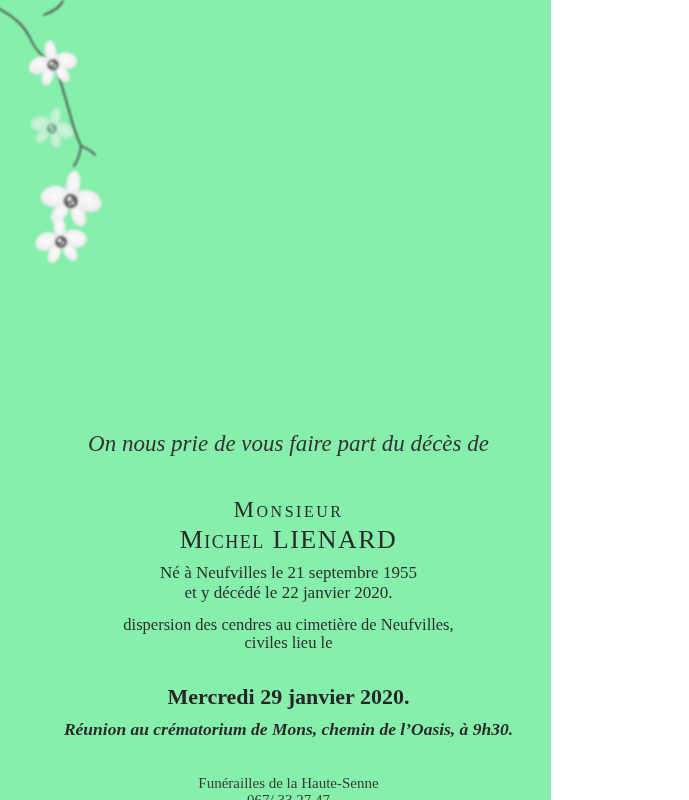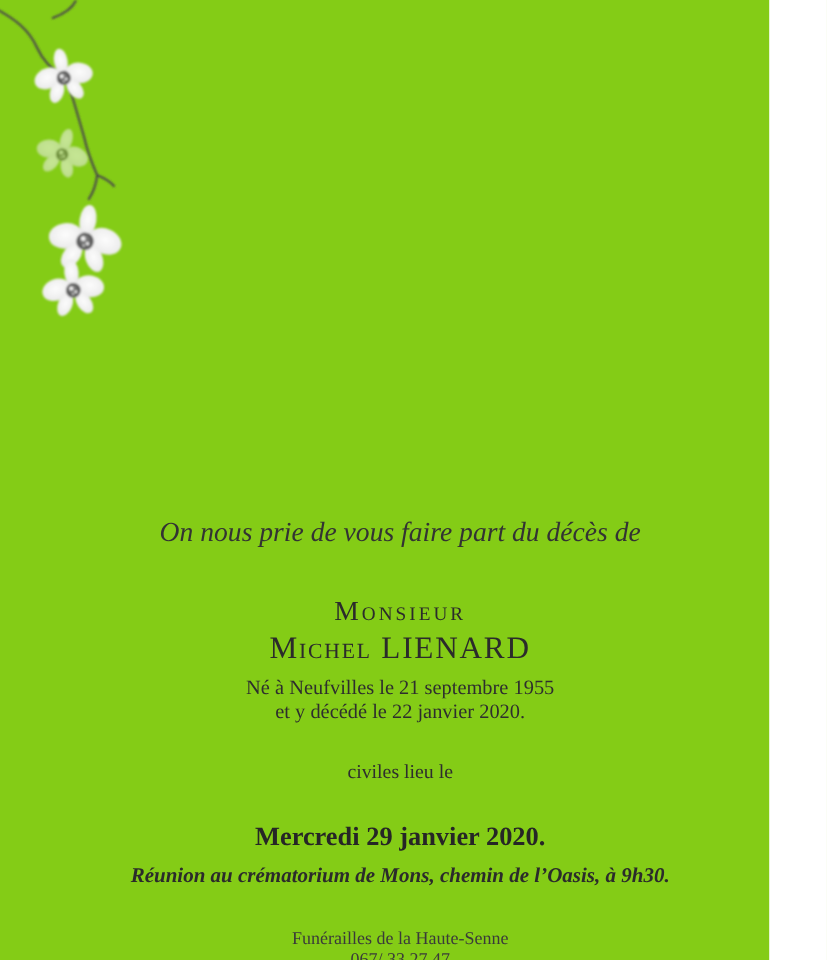--- a/index.html
+++ b/index.html
@@ -2,23 +2,23 @@
 <html><head>
 <meta charset="utf-8">
 <style>
   html, body {
     margin: 0;
     padding: 0;
     background: #ffffff;
   }
   .page {
     position: relative;
-    width: 641px;
+    width: 551px;
     height: 800px;
-    background: #84cc16;
+    background: #86efac;
     overflow: hidden;
     font-family: "Liberation Serif", "DejaVu Serif", serif;
     color: #2e2e2e;
   }
   .orchid {
     position: absolute;
     top: 0;
     left: 0;
   }
   .content {
@@ -149,21 +149,21 @@
     <p class="line civility">Monsieur</p>
 
     <p class="line deceased-name">Michel LIENARD</p>
 
     <p class="line birth">Né à Neufvilles le 21 septembre 1955</p>
 
     <p class="line death">et y décédé le 22 janvier 2020.</p>
 
     <div class="line funeral">
       <br>
-      <br>
+      <span>dispersion des cendres au cimetière de Neufvilles,</span><br>
       <span>civiles lieu le</span>
     </div>
 
     <p class="line ceremony-date">Mercredi 29 janvier 2020.</p>
 
     <p class="line meeting">Réunion au crématorium de Mons, chemin de l’Oasis, à 9h30.</p>
 
     <p class="line footer-home">Funérailles de la Haute-Senne</p>
 
     <p class="line footer-phone">067/ 33 27 47</p>

